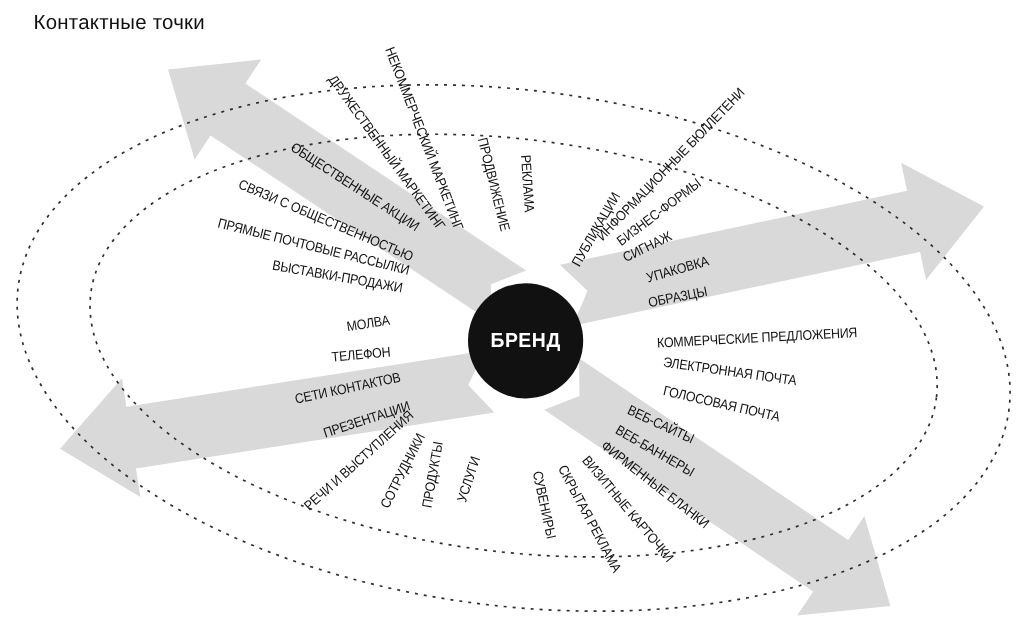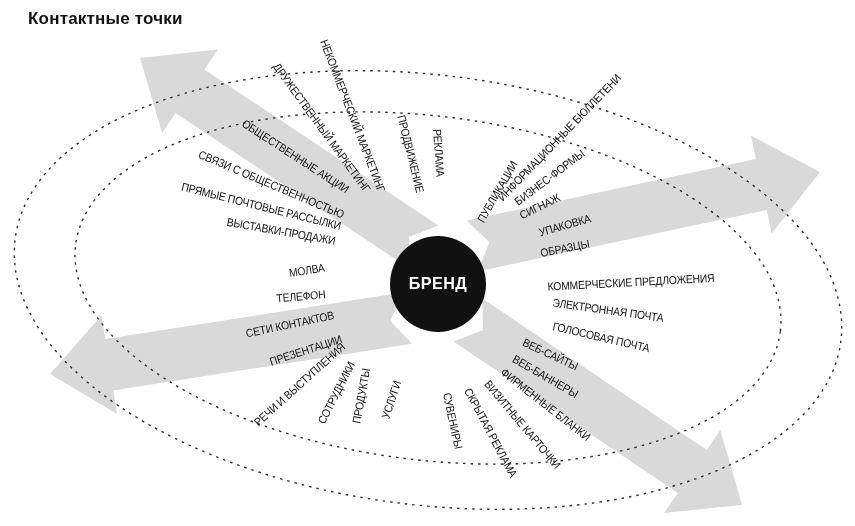--- a/index.html
+++ b/index.html
@@ -2,21 +2,21 @@
 <html><head>
 <meta charset="utf-8">
 <style>
   html,body{margin:0;padding:0;background:#ffffff;}
   .stage{
     position:relative;width:855px;height:526px;background:#ffffff;overflow:hidden;
     font-family:"Liberation Sans",sans-serif;
   }
   .title{
     position:absolute;left:28px;top:9px;margin:0;
-    font-size:17px;font-weight:700;color:#111111;letter-spacing:0.2px;
+    font-size:17px;font-weight:400;color:#111111;letter-spacing:0.2px;
   }
   #diagram-svg{position:absolute;left:0;top:0;}
   .label{
     position:absolute;white-space:nowrap;
     font-size:11.5px;font-weight:400;color:#141414;
     letter-spacing:-0.2px;line-height:1;
   }
   .brand-label{
     position:absolute;white-space:nowrap;
     font-size:17px;font-weight:700;color:#ffffff;letter-spacing:0.5px;

